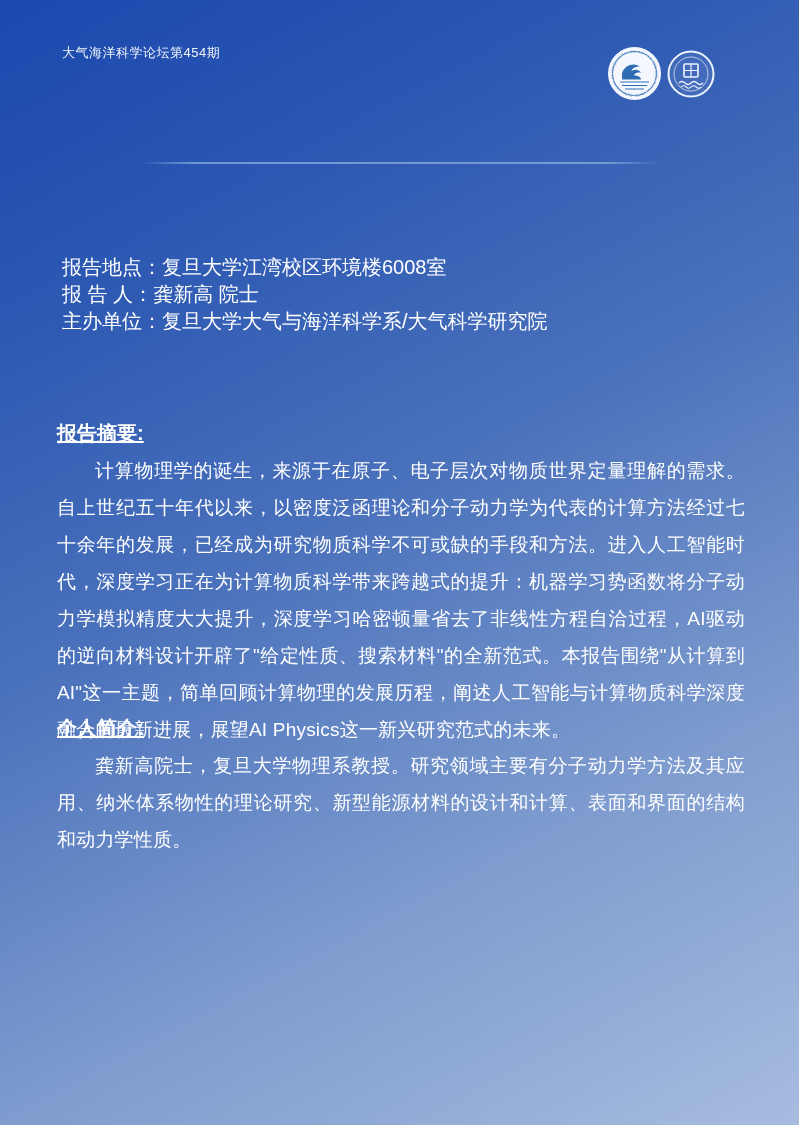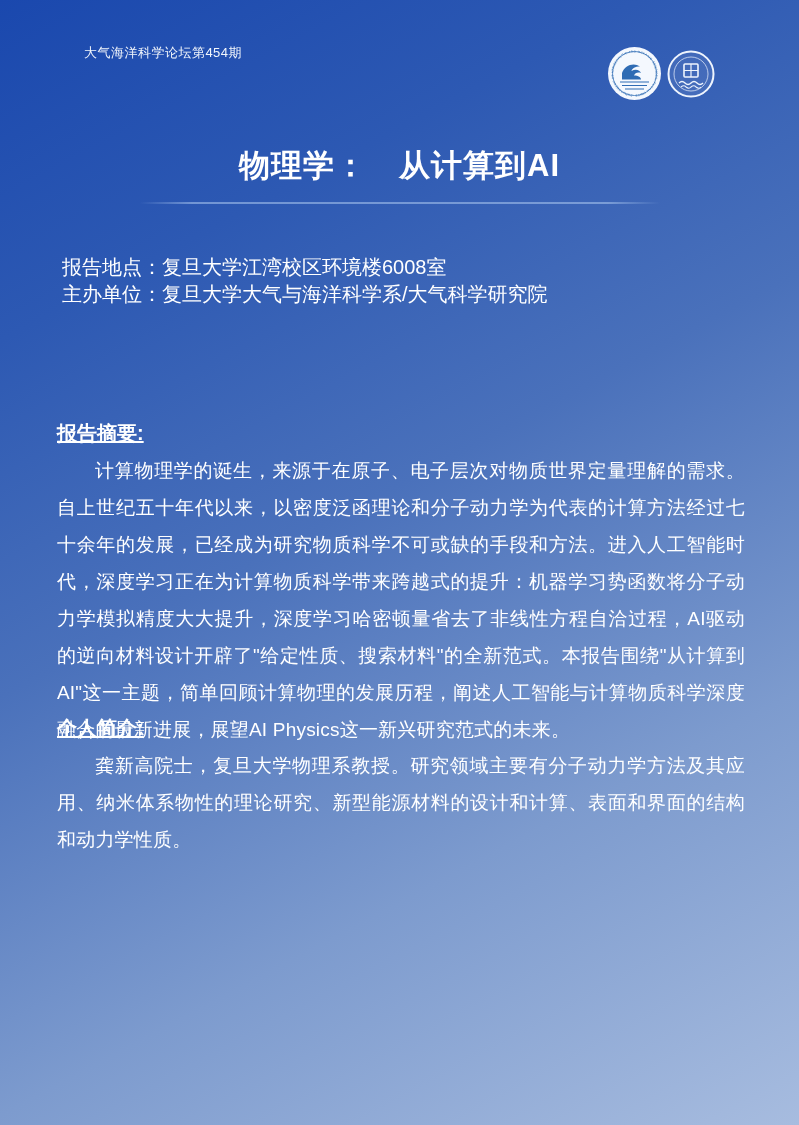--- a/index.html
+++ b/index.html
@@ -20,21 +20,21 @@
       #7d9bce 72%,
       #a7bcdf 100%);
   }
 
   
   .header-meta {
     position: absolute;
     top: 43px;
     left: 62px;
     width: 202px;
-    text-align: center;
+    text-align: left;
     font-size: 13px;
     line-height: 19px;
     letter-spacing: 0.5px;
     color: #f2f6fc;
   }
 
   
   .logo-row {
     position: absolute;
     top: 46px;
@@ -136,26 +136,26 @@
         <circle cx="24" cy="24" r="17" fill="none" stroke="#eef4fd" stroke-width="0.7"></circle>
         <rect x="17" y="14" width="14" height="13" rx="1" fill="none" stroke="#eef4fd" stroke-width="1.6"></rect>
         <path d="M17 20.5 h14 M24 14 v13" stroke="#eef4fd" stroke-width="1.2"></path>
         <path d="M12 33 q3-3 6 0 q3 3 6 0 q3-3 6 0 q3 3 6 0" fill="none" stroke="#eef4fd" stroke-width="1.4"></path>
         <path d="M14 37 q3-2.5 5 0 q3 2.5 5 0 q3-2.5 5 0 q3 2.5 5 0" fill="none" stroke="#eef4fd" stroke-width="1.1"></path>
       </svg>
     </span>
   </div>
 
   <div class="title-block">
-    <h1 class="lecture-title">物理学：　从计算到AI</h1>
     <div class="title-divider"></div>
   </div>
 
   <div class="info-block">
     <div class="info-row"><span class="info-label">报告地点：</span><span class="info-value">复旦大学江湾校区环境楼6008室</span></div>
+    <div class="info-row"><span class="info-label">报 告 人：</span><span class="info-value">龚新高 院士</span></div>
     <div class="info-row"><span class="info-label">主办单位：</span><span class="info-value">复旦大学大气与海洋科学系/大气科学研究院</span></div>
   </div>
 
   <div class="section section-abstract">
     <div class="section-heading">报告摘要:</div>
     <p class="section-body">计算物理学的诞生，来源于在原子、电子层次对物质世界定量理解的需求。自上世纪五十年代以来，以密度泛函理论和分子动力学为代表的计算方法经过七十余年的发展，已经成为研究物质科学不可或缺的手段和方法。进入人工智能时代，深度学习正在为计算物质科学带来跨越式的提升：机器学习势函数将分子动力学模拟精度大大提升，深度学习哈密顿量省去了非线性方程自洽过程，AI驱动的逆向材料设计开辟了"给定性质、搜索材料"的全新范式。本报告围绕"从计算到AI"这一主题，简单回顾计算物理的发展历程，阐述人工智能与计算物质科学深度融合的最新进展，展望AI Physics这一新兴研究范式的未来。</p>
   </div>
 
   <div class="section section-bio">
     <div class="section-heading">个人简介:</div>

